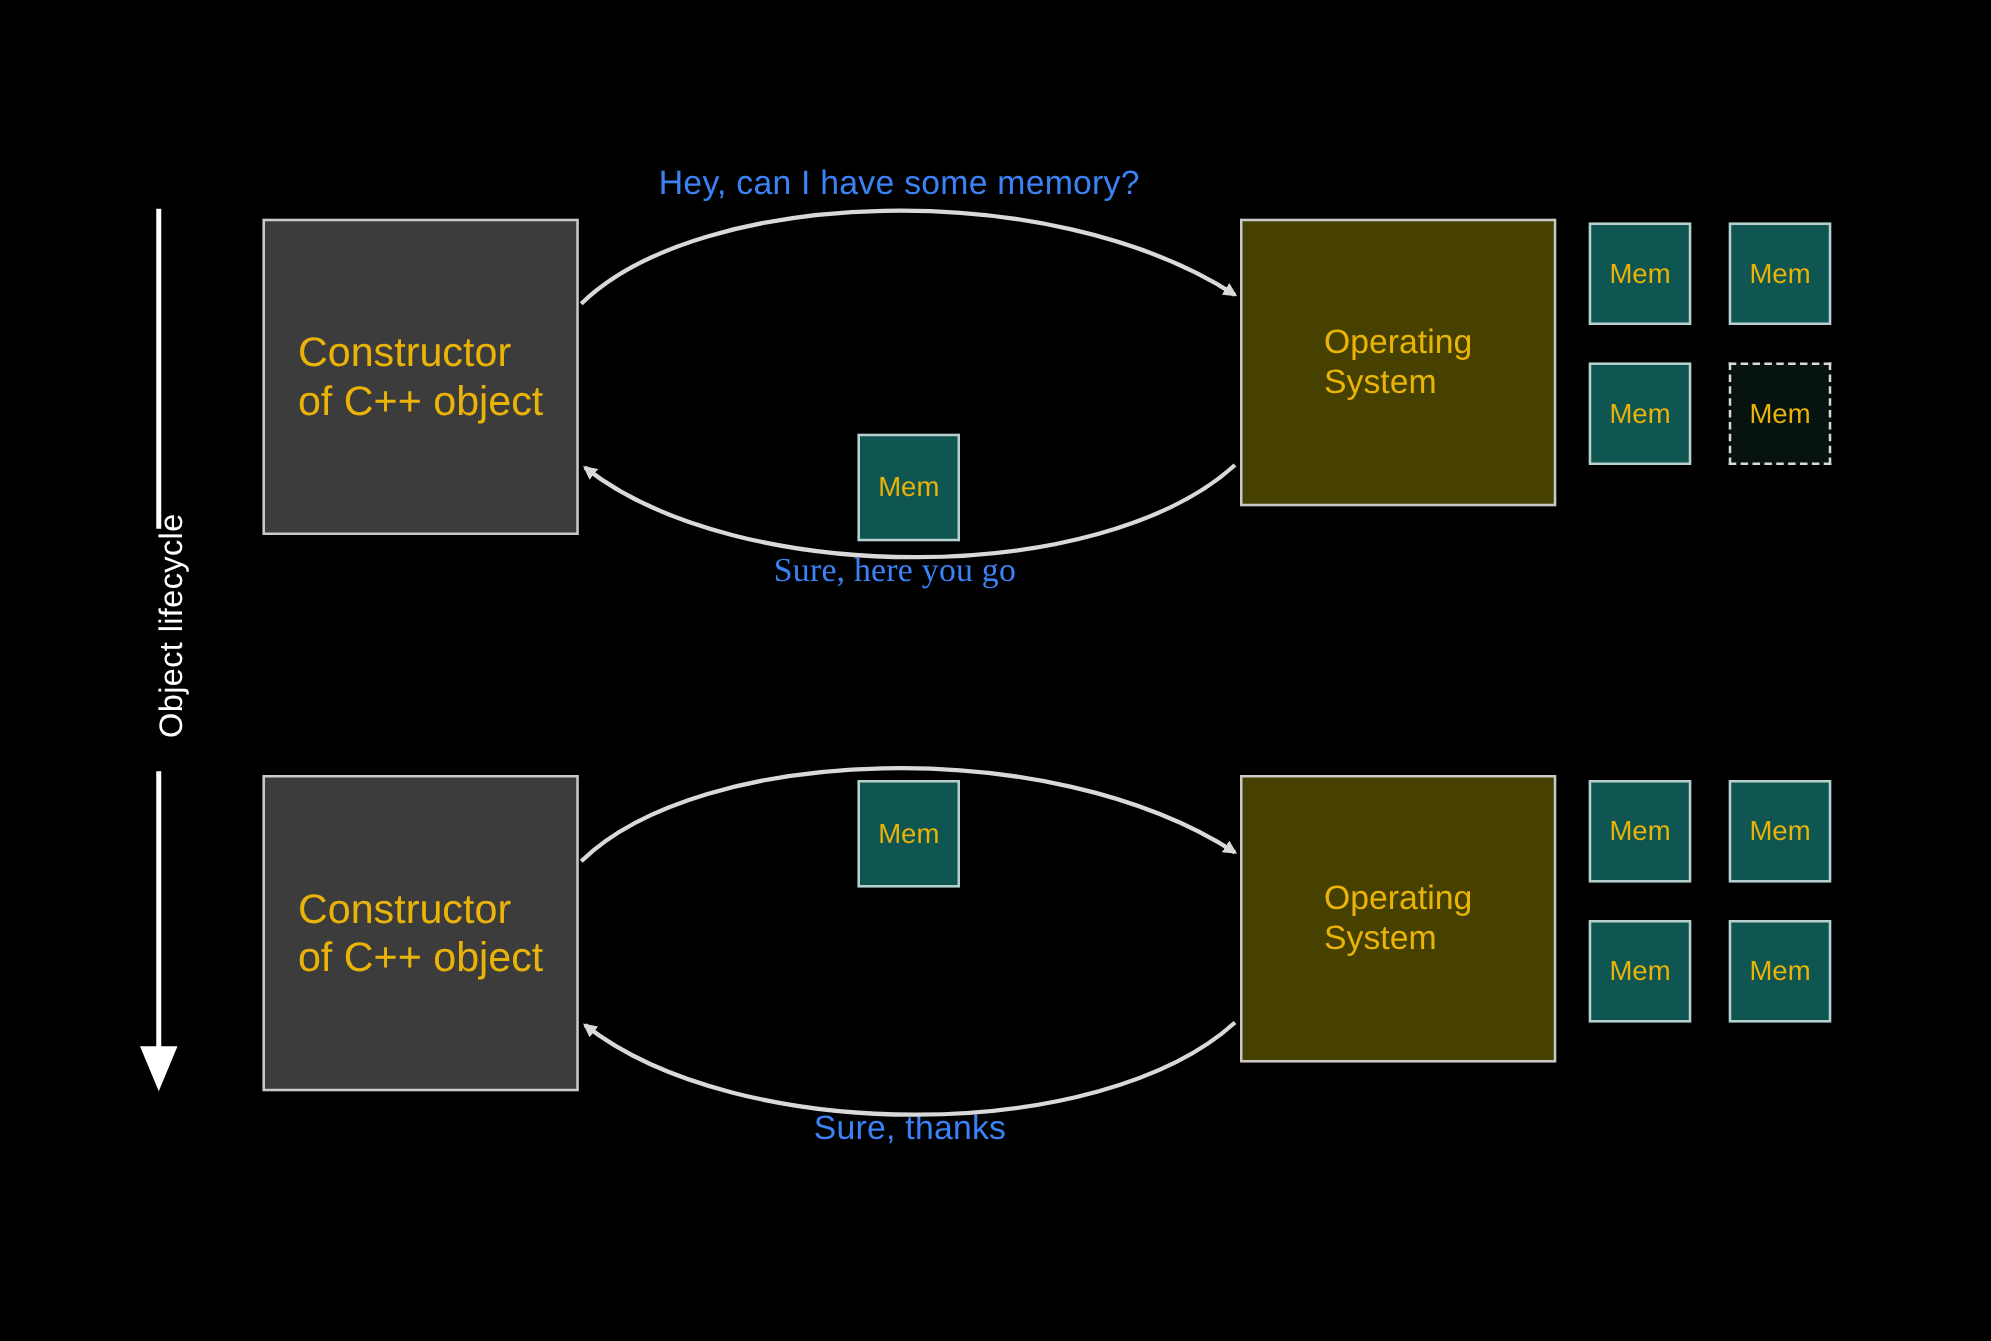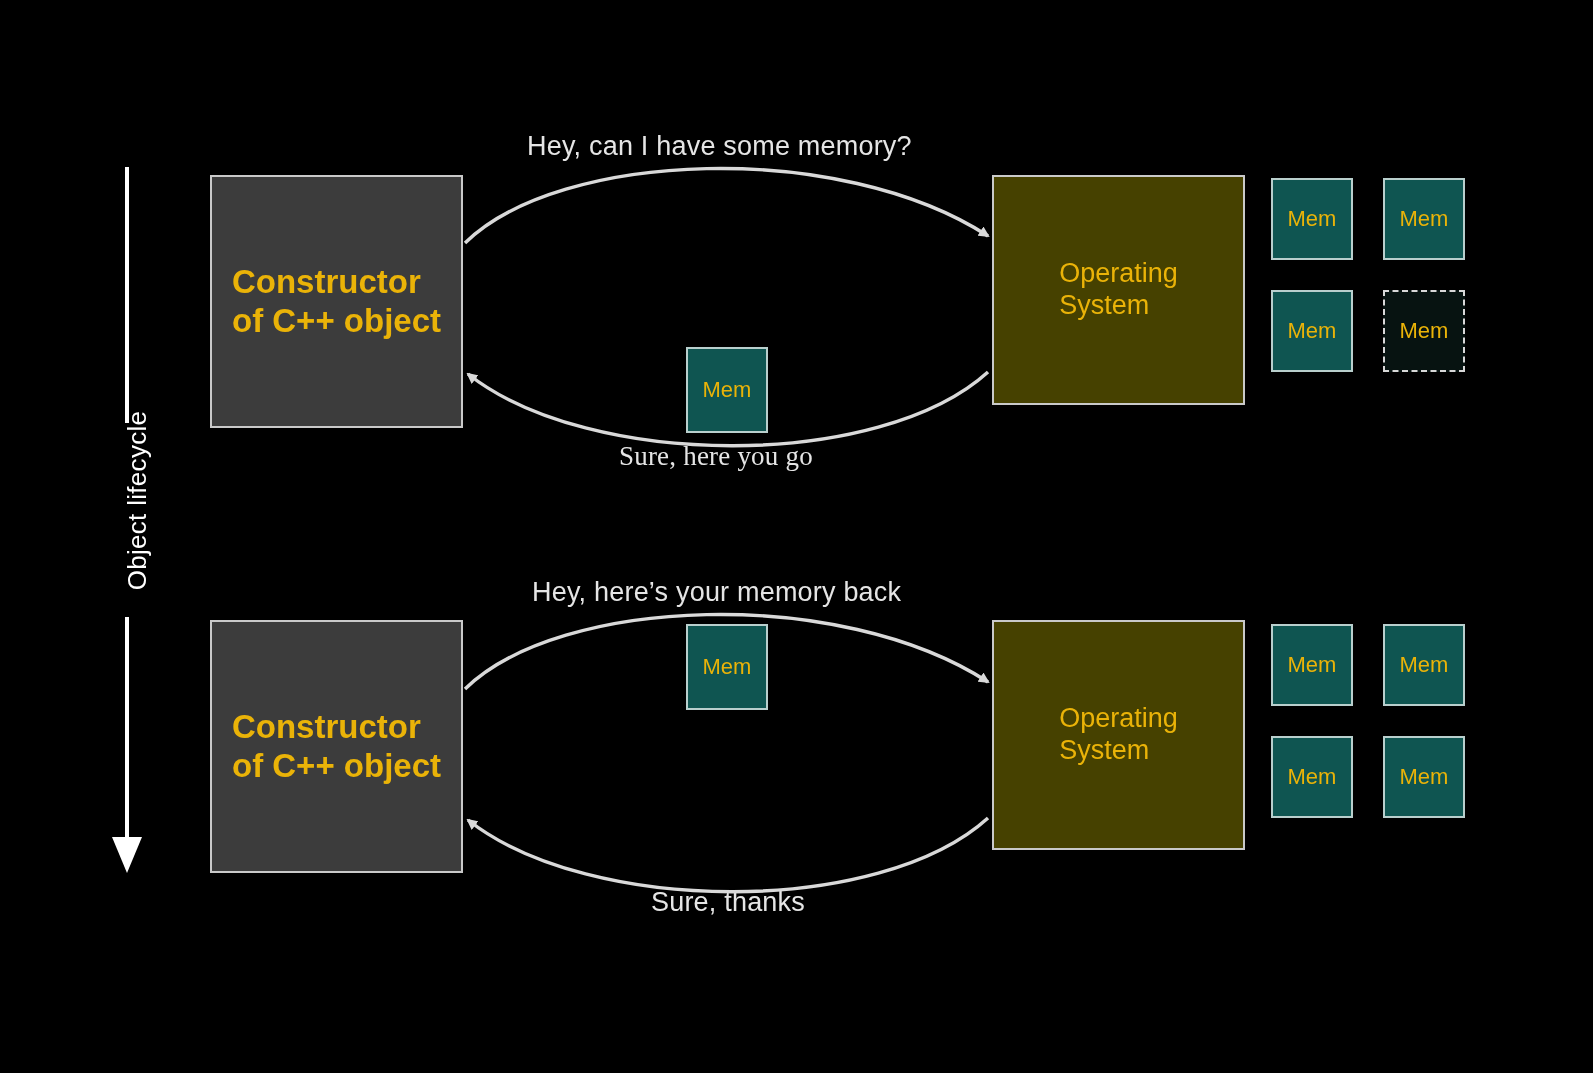--- a/index.html
+++ b/index.html
@@ -50,21 +50,20 @@
     justify-content: center;
     text-align: left;
     color: #eab308;
     line-height: 1.18;
   }
   .actor-box {
     background: #3c3c3c;
     font-size: 33px;
     width: 253px;
     height: 253px;
-    font-weight: bold;
   }
   .os-box {
     background: #464100;
     font-size: 27px;
     width: 253px;
     height: 230px;
   }
   .mem-box {
     background: #0f5551;
     border: 2px solid #b9cfcd;
@@ -77,21 +76,21 @@
     border: 2px dashed #d8d8d8;
   }
   .mem-transit {
     width: 82px;
     height: 86px;
   }
 
   
   .caption {
     position: absolute;
-    color: #e5e5e5;
+    color: #3b82f6;
     font-size: 27px;
     white-space: nowrap;
     letter-spacing: 0.2px;
   }
 
   
   #arrow-layer {
     position: absolute;
     left: 0;
     top: 0;
@@ -146,21 +145,20 @@
     </div>
   </div>
 
   <div class="node-box os-box" style="left:992px; top:620px;">
     <div>
       <span>Operating</span><br>
       <span>System</span>
     </div>
   </div>
 
-  <div class="caption" style="left:532px; top:577px;">Hey, here’s your memory back</div>
 
   <div class="caption" style="left:651px; top:887px;">Sure, thanks</div>
 
   <div class="node-box mem-box mem-transit" style="left:686px; top:624px;">Mem</div>
 
   <div class="node-box mem-box" style="left:1271px; top:624px;">Mem</div>
   <div class="node-box mem-box" style="left:1383px; top:624px;">Mem</div>
   <div class="node-box mem-box" style="left:1271px; top:736px;">Mem</div>
   <div class="node-box mem-box" style="left:1383px; top:736px;">Mem</div>
 

